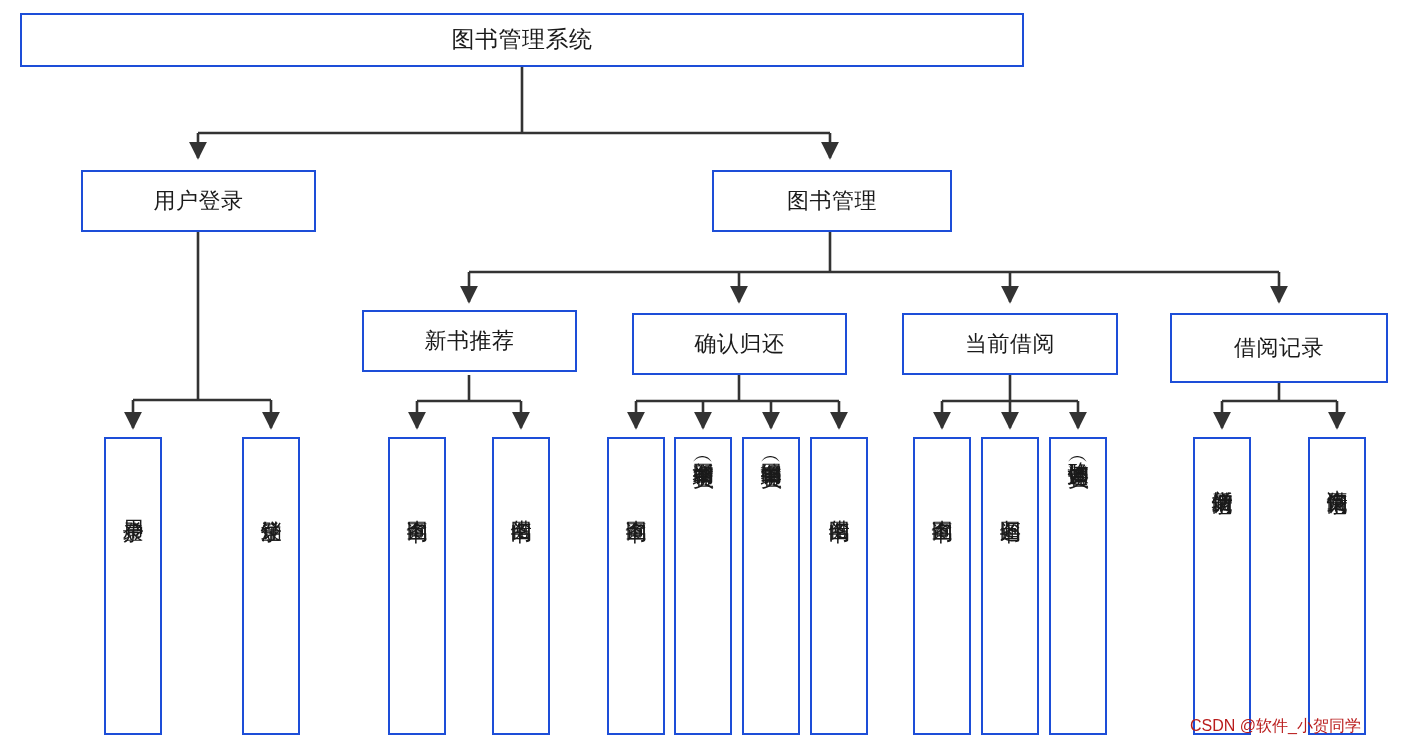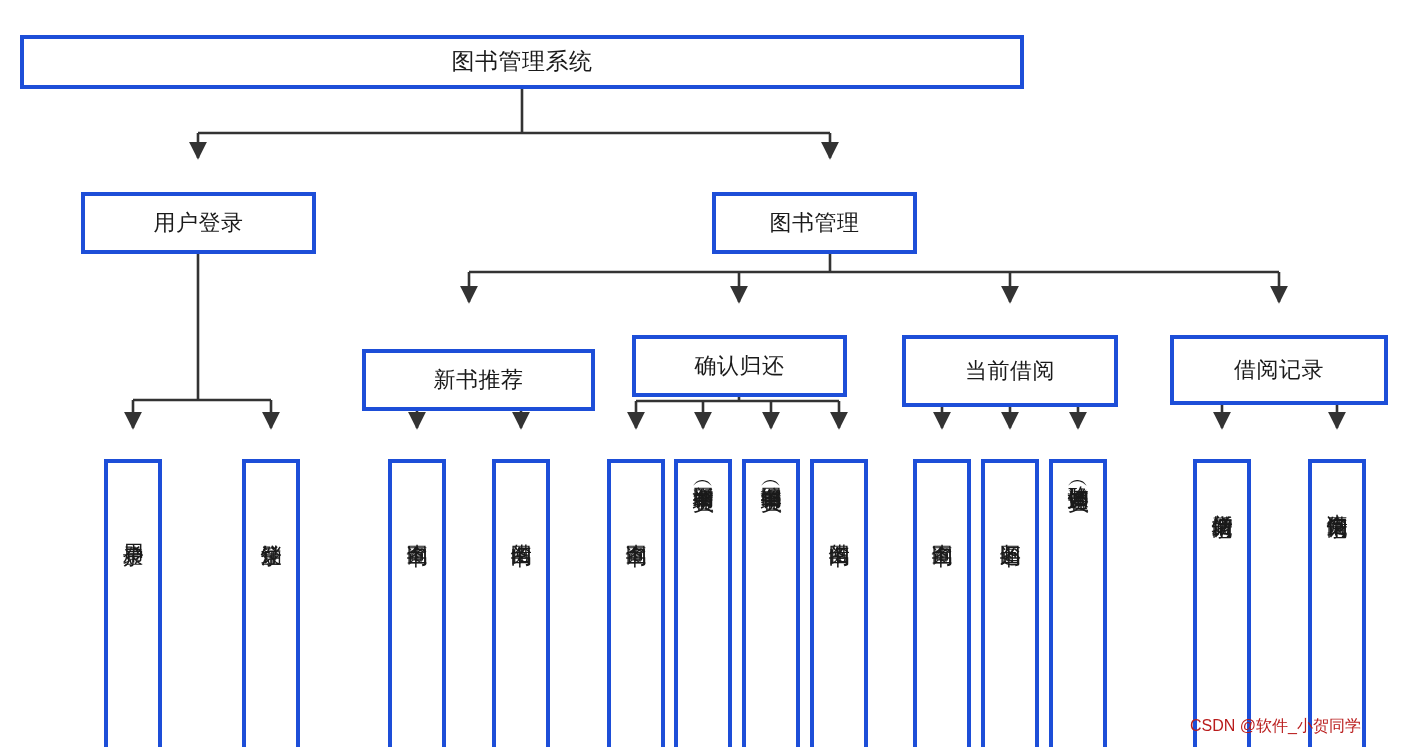--- a/index.html
+++ b/index.html
@@ -23,27 +23,26 @@
     left: 0;
     top: 0;
     width: 1405px;
     height: 747px;
     pointer-events: none;
   }
   .node {
     position: absolute;
     box-sizing: border-box;
     background: #ffffff;
-    border: 4px solid #1d4ed8;
+    border: 2px solid #1d4ed8;
     display: flex;
     align-items: center;
     justify-content: center;
     color: #1a1a1a;
     z-index: 2;
-    margin-top: 22px;
   }
   .node .label {
     display: block;
     text-align: center;
     line-height: 1.12;
     white-space: nowrap;
   }
   
   .node.horiz .label {
     font-size: 22px;
@@ -137,33 +136,33 @@
   </svg>
 
   <div class="node horiz root" style="left:20px; top:13px; width:1004px; height:54px;">
     <span class="label">图书管理系统</span>
   </div>
 
   <div class="node horiz" style="left:81px; top:170px; width:235px; height:62px;">
     <span class="label">用户登录</span>
   </div>
 
-  <div class="node horiz" style="left:712px; top:170px; width:205px; height:62px;">
+  <div class="node horiz" style="left:712px; top:170px; width:240px; height:62px;">
     <span class="label">图书管理</span>
   </div>
 
-  <div class="node horiz" style="left:362px; top:327px; width:233px; height:62px;">
+  <div class="node horiz" style="left:362px; top:310px; width:215px; height:62px;">
     <span class="label">新书推荐</span>
   </div>
 
   <div class="node horiz" style="left:632px; top:313px; width:215px; height:62px;">
     <span class="label">确认归还</span>
   </div>
 
-  <div class="node horiz" style="left:902px; top:313px; width:216px; height:72px;">
+  <div class="node horiz" style="left:902px; top:313px; width:216px; height:62px;">
     <span class="label">当前借阅</span>
   </div>
 
   <div class="node horiz" style="left:1170px; top:313px; width:218px; height:70px;">
     <span class="label">借阅记录</span>
   </div>
 
   <div class="node vert mid" style="left:104px; top:437px; width:58px; height:298px;">
     <span class="label">用户登录</span>
   </div>

